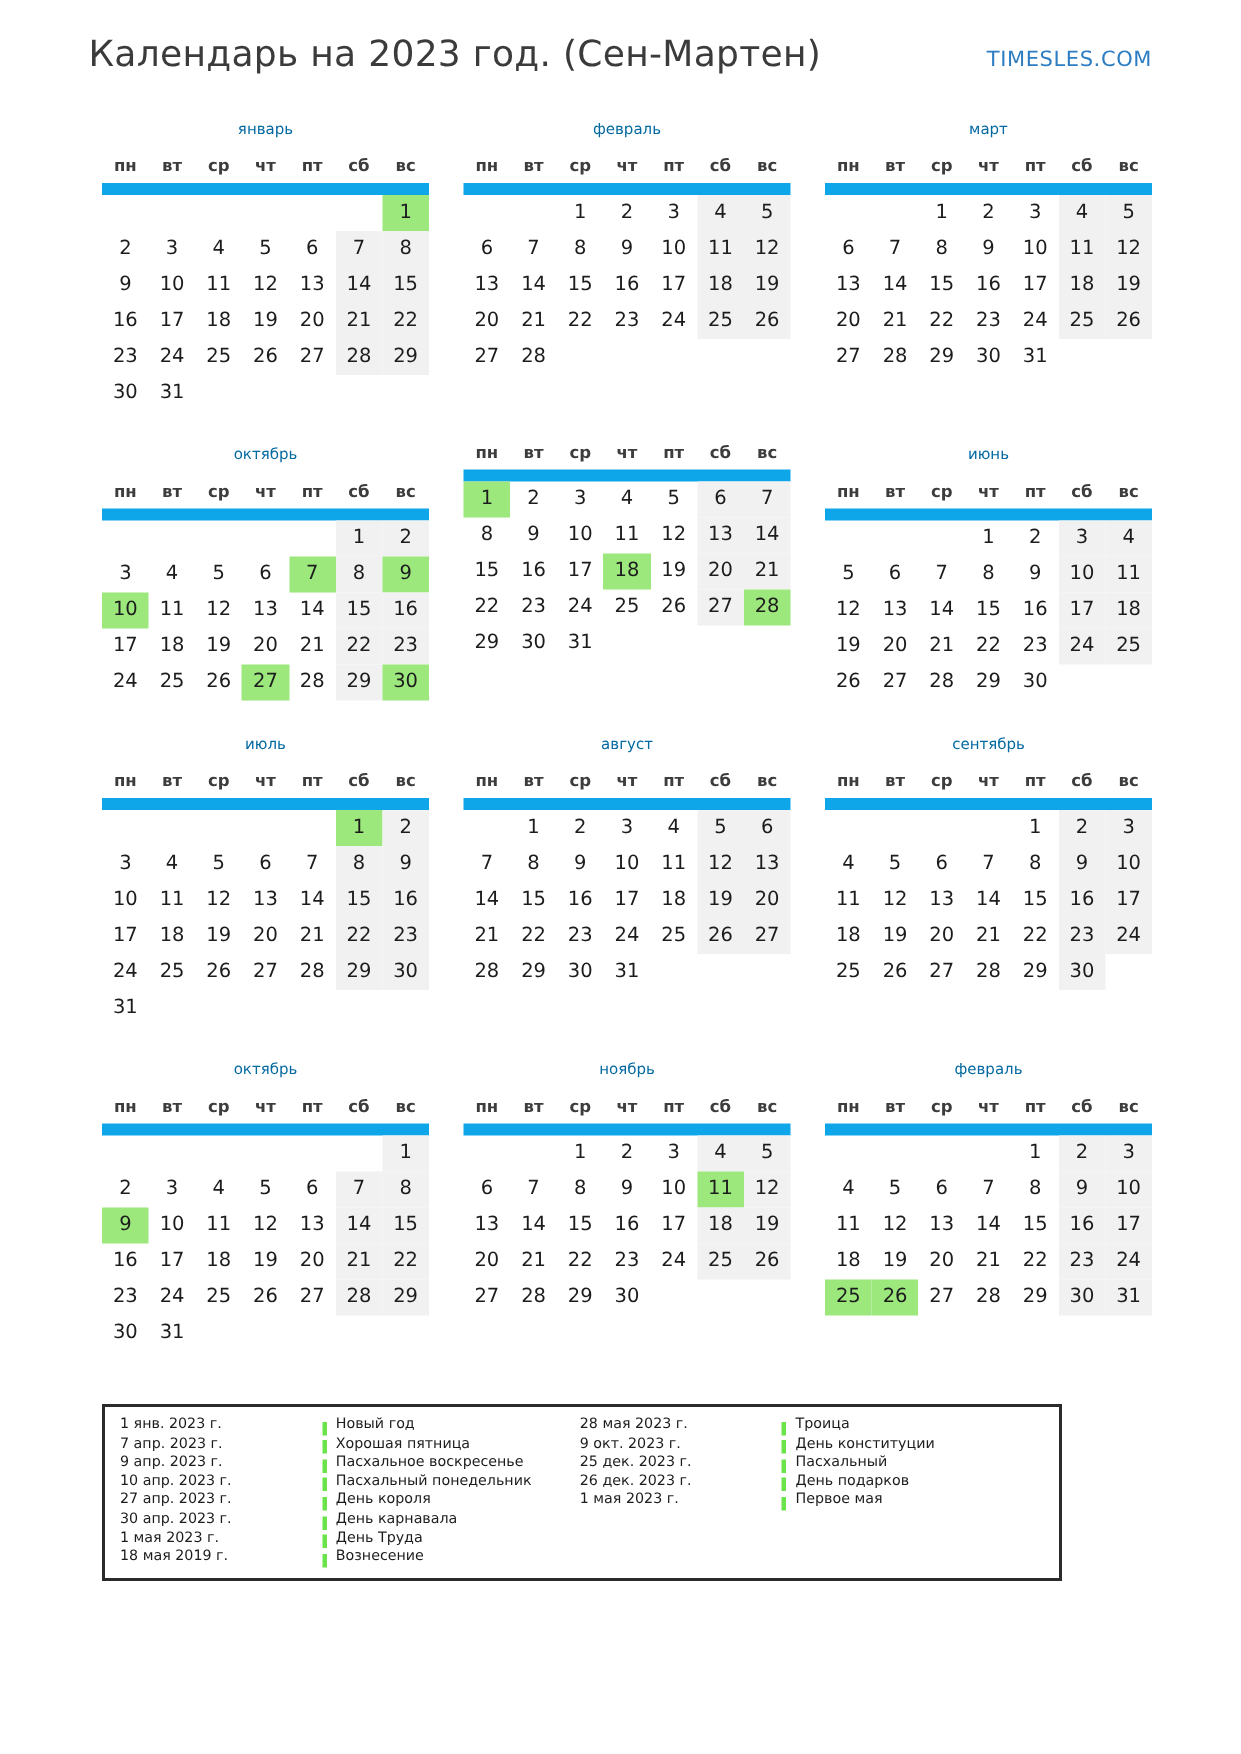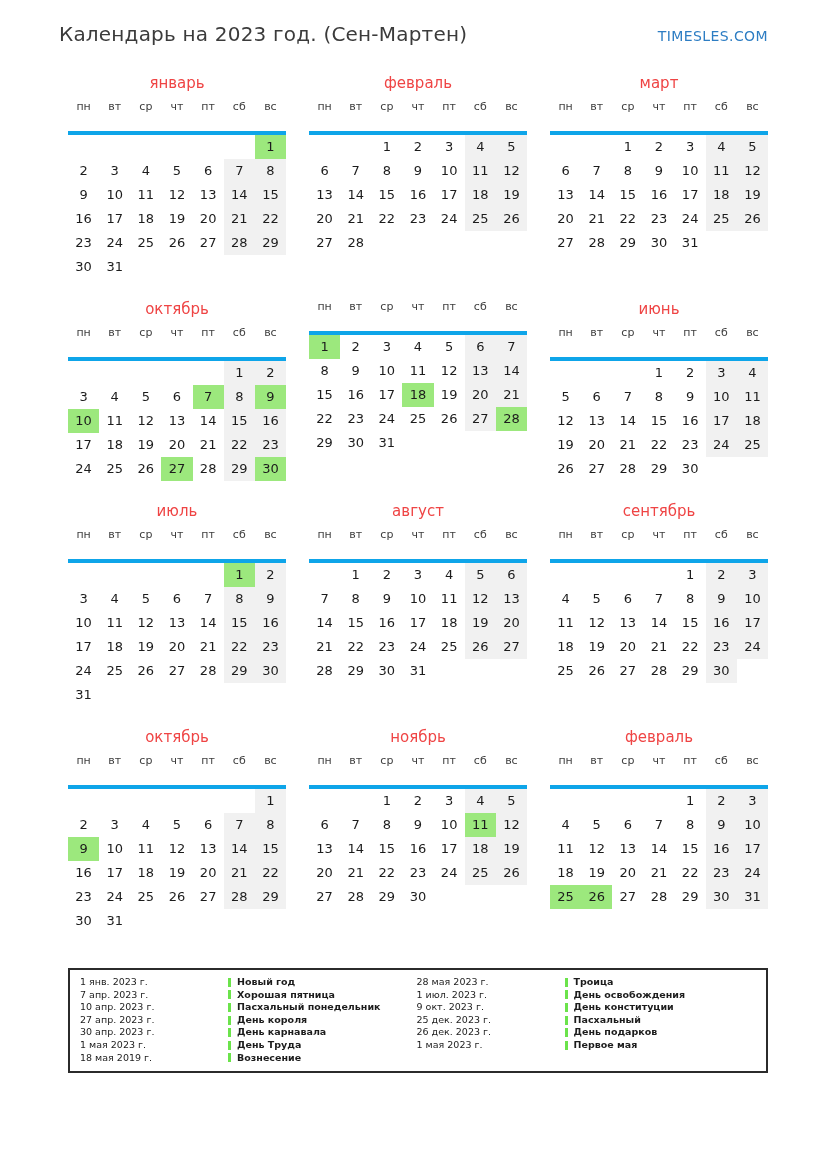--- a/index.html
+++ b/index.html
@@ -16,21 +16,21 @@
     box-sizing: border-box;
     padding: 22px 59px 0 59px;
   }
   .topbar {
     display: flex;
     justify-content: space-between;
     align-items: baseline;
     width: 709px;
   }
   .page-title {
-    font-size: 20px;
+    font-size: 24px;
     color: #3b3b3b;
     letter-spacing: 0.2px;
   }
   .site-link {
     font-size: 14px;
     color: #2d7dc3;
     text-decoration: none;
     letter-spacing: 0.4px;
   }
   .months {
@@ -39,30 +39,31 @@
     width: 700px;
     display: grid;
     grid-template-columns: repeat(3, 218px);
     column-gap: 23px;
     row-gap: 19px;
     align-items: start;
   }
   .month { width: 218px; }
   .month-title {
     text-align: center;
-    color: #ef4444;
-    font-size: 15px;
+    color: #0369a1;
+    font-size: 10px;
     line-height: 22px;
     margin-bottom: 4px;
   }
   .weekdays {
     display: grid;
     grid-template-columns: repeat(7, 1fr);
-    border-bottom: 4px solid #0ea5e9;
-    padding-bottom: 15px;
+    border-bottom: 8px solid #0ea5e9;
+    padding-bottom: 2px;
+    font-weight: bold;
   }
   .weekday {
     text-align: center;
     font-size: 11px;
     color: #3d3d3d;
     line-height: 18px;
   }
   .daysgrid {
     display: grid;
     grid-template-columns: repeat(7, 1fr);
@@ -72,38 +73,38 @@
     line-height: 24px;
     text-align: center;
     font-size: 13px;
     color: #1c1c1c;
   }
   .day.we { background: #f1f1f1; }
   .day.hol { background: #9ce87d; }
   .legend-box {
     margin-left: 9px;
     margin-top: 35px;
-    width: 700px;
+    width: 640px;
     box-sizing: border-box;
     border: 2px solid #2b2b2b;
     padding: 6px 13px 7px 10px;
     display: grid;
     grid-template-columns: 1fr 1fr;
     column-gap: 0;
   }
   .legend-col { display: flex; flex-direction: column; }
   .legend-entry {
     display: flex;
     align-items: center;
     line-height: 12.6px;
     font-size: 9.5px;
     color: #1c1c1c;
   }
   .legend-date { width: 44%; flex: none; }
-  .legend-name { display: flex; align-items: center; font-weight: bold; }
+  .legend-name { display: flex; align-items: flex-end; }
   .holiday-marker {
     display: inline-block;
     width: 3px; height: 9px;
     background: #6be34b;
     margin-right: 6px;
     flex: none;
   }
 </style>
 </head>
 <body>
@@ -700,20 +701,27 @@
           </span>
         </div>
         <div class="legend-entry">
           <span class="legend-date">7 апр. 2023 г.</span>
           <span class="legend-name">
             <span class="holiday-marker"></span>
             <span>Хорошая пятница</span>
           </span>
         </div>
         <div class="legend-entry">
+          <span class="legend-date">9 апр. 2023 г.</span>
+          <span class="legend-name">
+            <span class="holiday-marker"></span>
+            <span>Пасхальное воскресенье</span>
+          </span>
+        </div>
+        <div class="legend-entry">
           <span class="legend-date">10 апр. 2023 г.</span>
           <span class="legend-name">
             <span class="holiday-marker"></span>
             <span>Пасхальный понедельник</span>
           </span>
         </div>
         <div class="legend-entry">
           <span class="legend-date">27 апр. 2023 г.</span>
           <span class="legend-name">
             <span class="holiday-marker"></span>
@@ -741,27 +749,20 @@
             <span>Вознесение</span>
           </span>
         </div>
       </div>
     <div class="legend-col">
         <div class="legend-entry">
           <span class="legend-date">28 мая 2023 г.</span>
           <span class="legend-name">
             <span class="holiday-marker"></span>
             <span>Троица</span>
-          </span>
-        </div>
-        <div class="legend-entry">
-          <span class="legend-date">1 июл. 2023 г.</span>
-          <span class="legend-name">
-            <span class="holiday-marker"></span>
-            <span>День освобождения</span>
           </span>
         </div>
         <div class="legend-entry">
           <span class="legend-date">9 окт. 2023 г.</span>
           <span class="legend-name">
             <span class="holiday-marker"></span>
             <span>День конституции</span>
           </span>
         </div>
         <div class="legend-entry">

